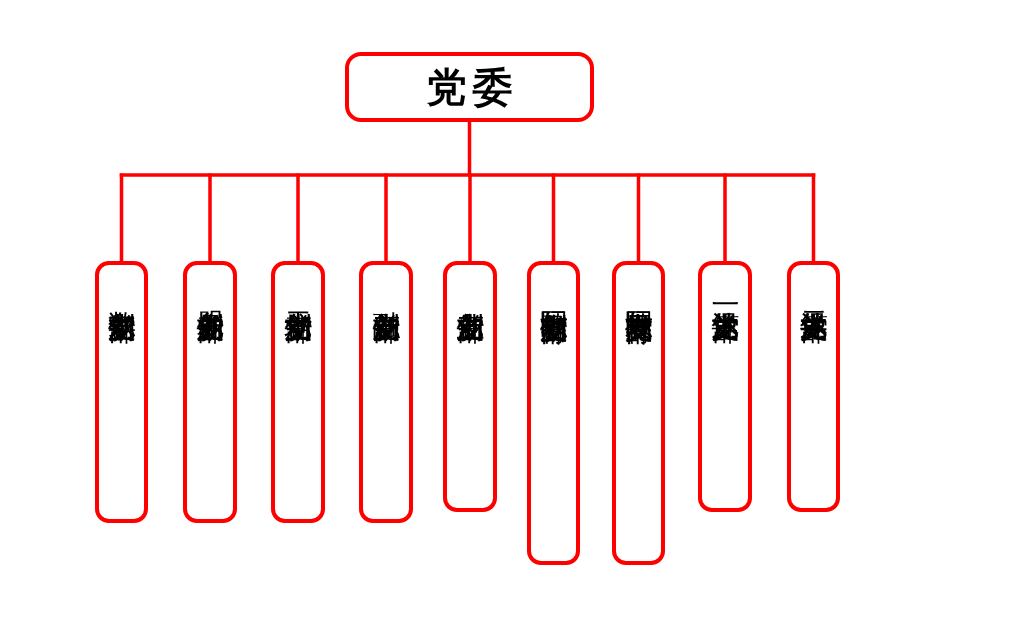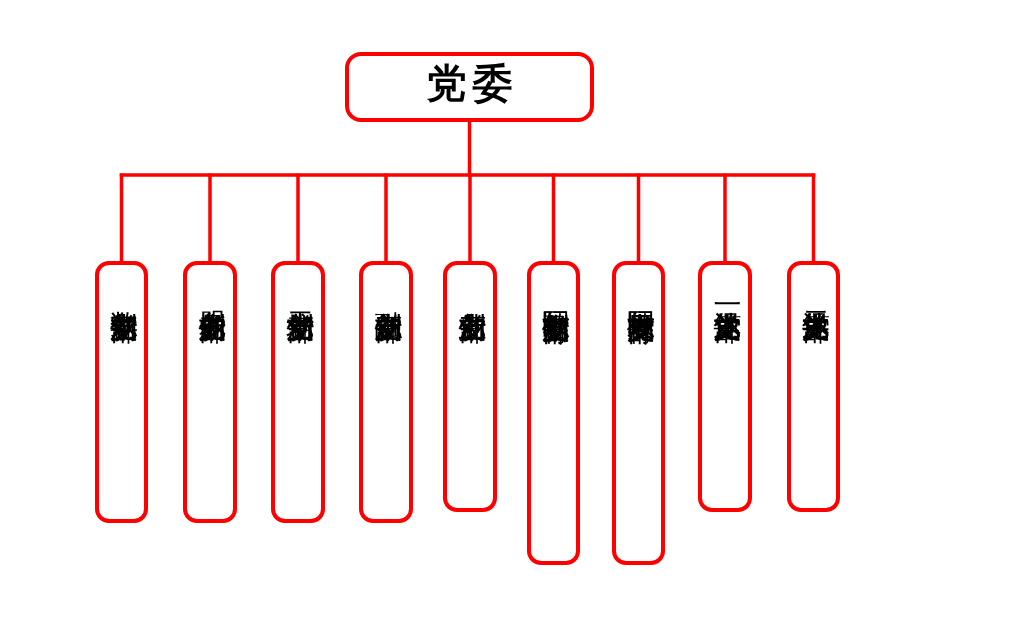--- a/index.html
+++ b/index.html
@@ -10,21 +10,21 @@
   html, body {
     margin: 0;
     padding: 0;
     background: var(--background);
   }
   .canvas {
     position: relative;
     width: 1022px;
     height: 639px;
     background: var(--background);
-    font-family: Liberation Mono, monospace;
+    font-family: Liberation Sans, sans-serif;
     overflow: hidden;
   }
   .connector-svg {
     position: absolute;
     left: 0;
     top: 0;
     width: 1022px;
     height: 639px;
   }
   .connector-svg line {

